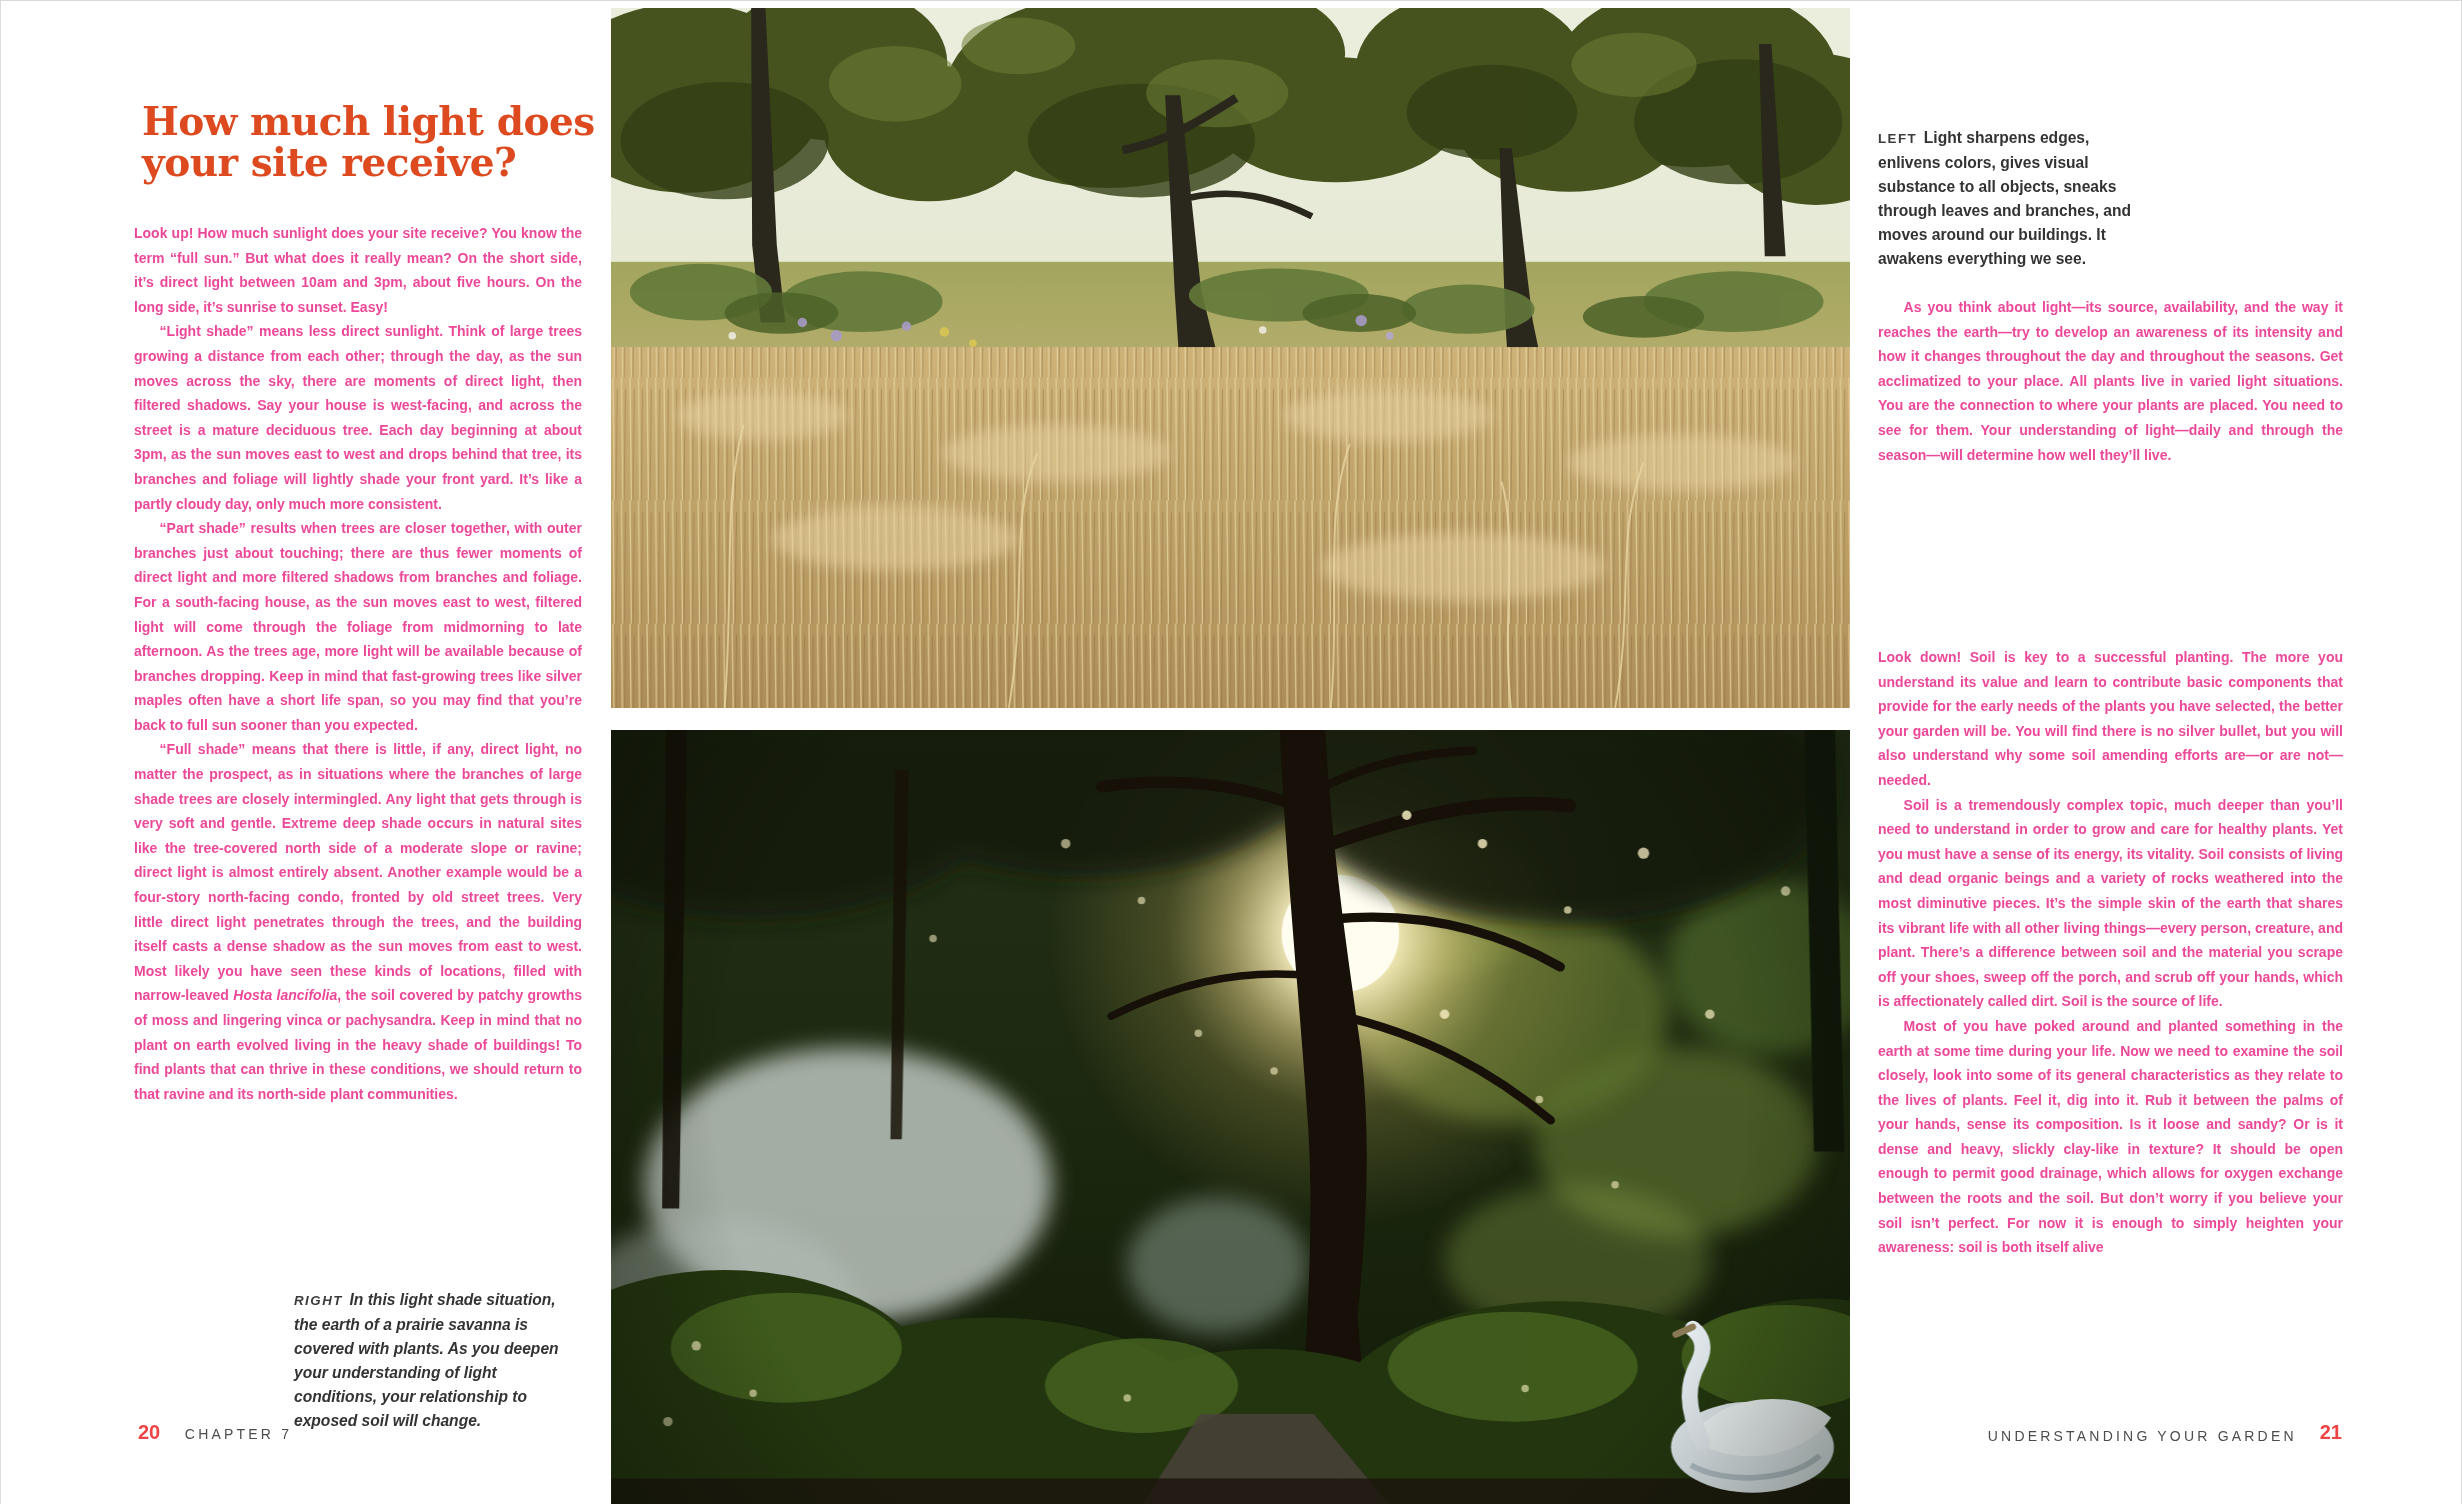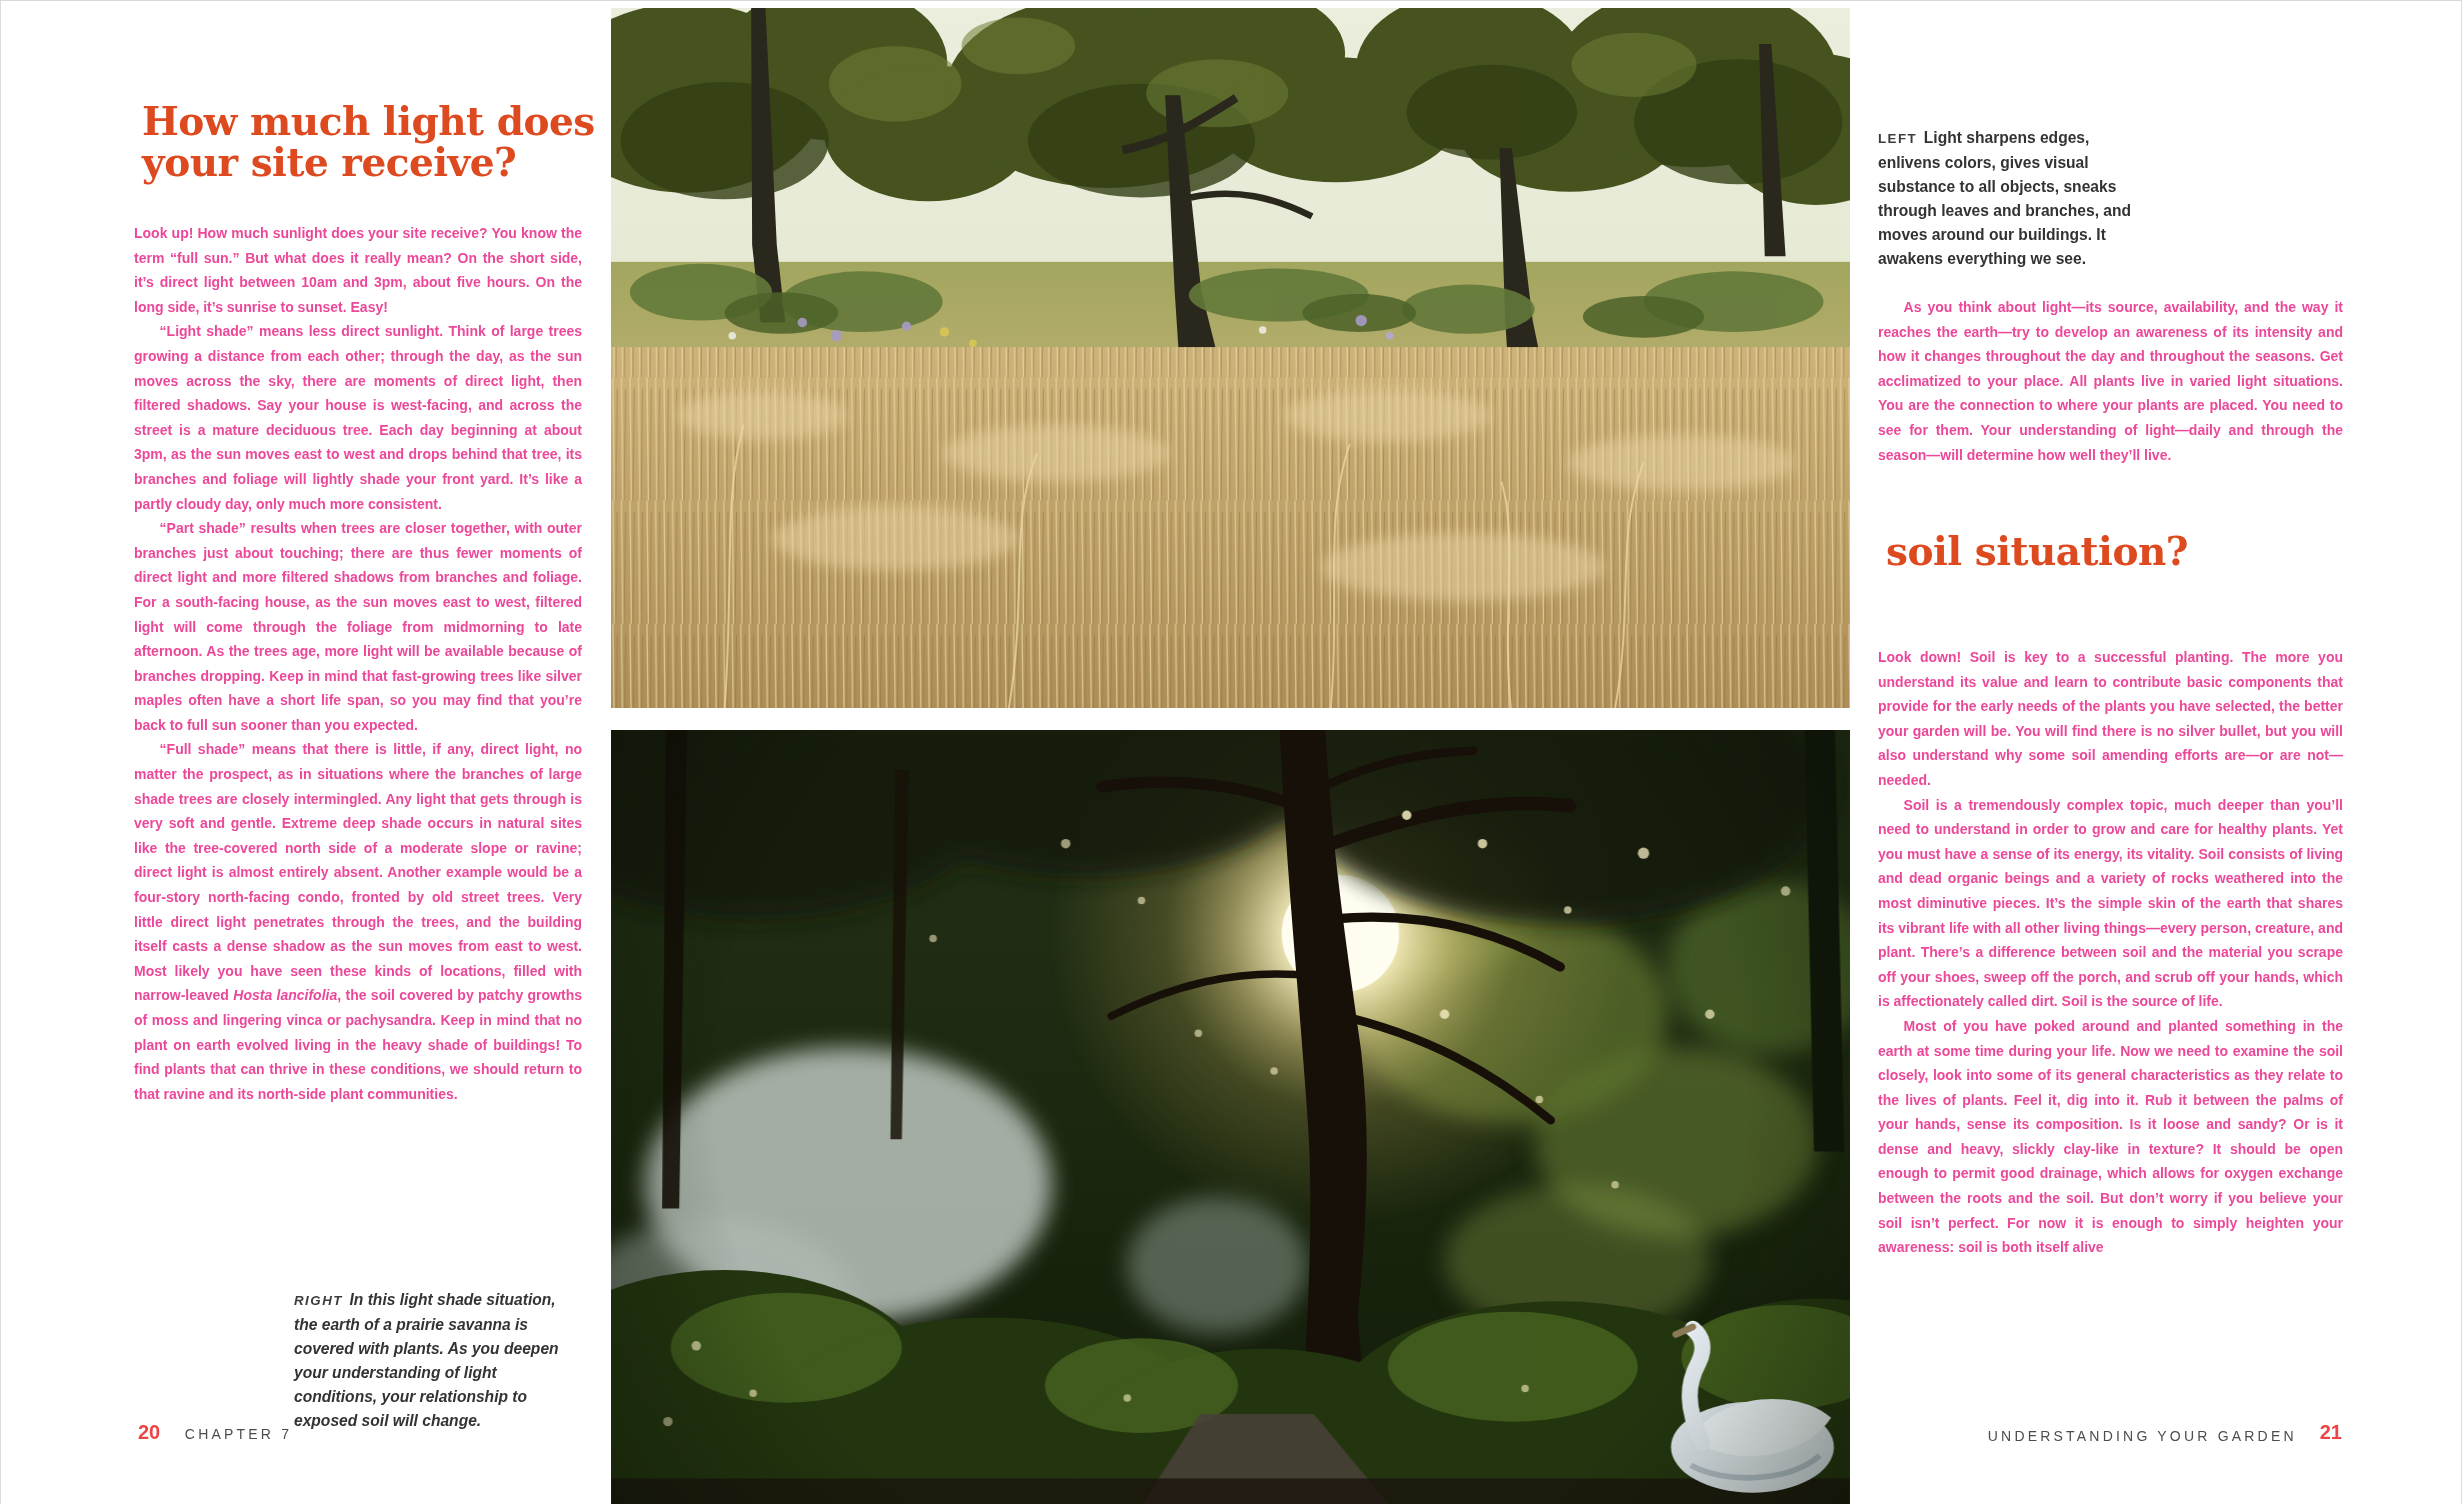--- a/index.html
+++ b/index.html
@@ -291,21 +291,20 @@
 
   <aside class="caption caption-right">
     <span class="cap-label">LEFT</span><span>Light sharpens edges, enlivens colors, gives visual substance to all objects, sneaks through leaves and branches, and moves around our buildings. It awakens everything we see.</span>
   </aside>
 
   <div class="bodytext body-right-intro">
     <p class="indent">As you think about light—its source, availability, and the way it reaches the earth—try to develop an awareness of its intensity and how it changes throughout the day and throughout the seasons. Get acclimatized to your place. All plants live in varied light situations. You are the connection to where your plants are placed. You need to see for them. Your understanding of light—daily and through the season—will determine how well they’ll live.</p>
   </div>
 
   <h1 class="headline headline-right">
-    <span class="hl-line">soil situation?</span>
   </h1>
 
   <div class="bodytext body-right-main">
     <p>Look down! Soil is key to a successful planting. The more you understand its value and learn to contribute basic components that provide for the early needs of the plants you have selected, the better your garden will be. You will find there is no silver bullet, but you will also understand why some soil amending efforts are—or are not—needed.</p>
     <p class="indent">Soil is a tremendously complex topic, much deeper than you’ll need to understand in order to grow and care for healthy plants. Yet you must have a sense of its energy, its vitality. Soil consists of living and dead organic beings and a variety of rocks weathered into the most diminutive pieces. It’s the simple skin of the earth that shares its vibrant life with all other living things—every person, creature, and plant. There’s a difference between soil and the material you scrape off your shoes, sweep off the porch, and scrub off your hands, which is affectionately called dirt. Soil is the source of life.</p>
     <p class="indent">Most of you have poked around and planted something in the earth at some time during your life. Now we need to examine the soil closely, look into some of its general characteristics as they relate to the lives of plants. Feel it, dig into it. Rub it between the palms of your hands, sense its composition. Is it loose and sandy? Or is it dense and heavy, slickly clay-like in texture? It should be open enough to permit good drainage, which allows for oxygen exchange between the roots and the soil. But don’t worry if you believe your soil isn’t perfect. For now it is enough to simply heighten your awareness: soil is both itself alive</p>
   </div>
 
   <footer class="folio folio-right">
     <span class="folio-label">UNDERSTANDING YOUR GARDEN</span>

